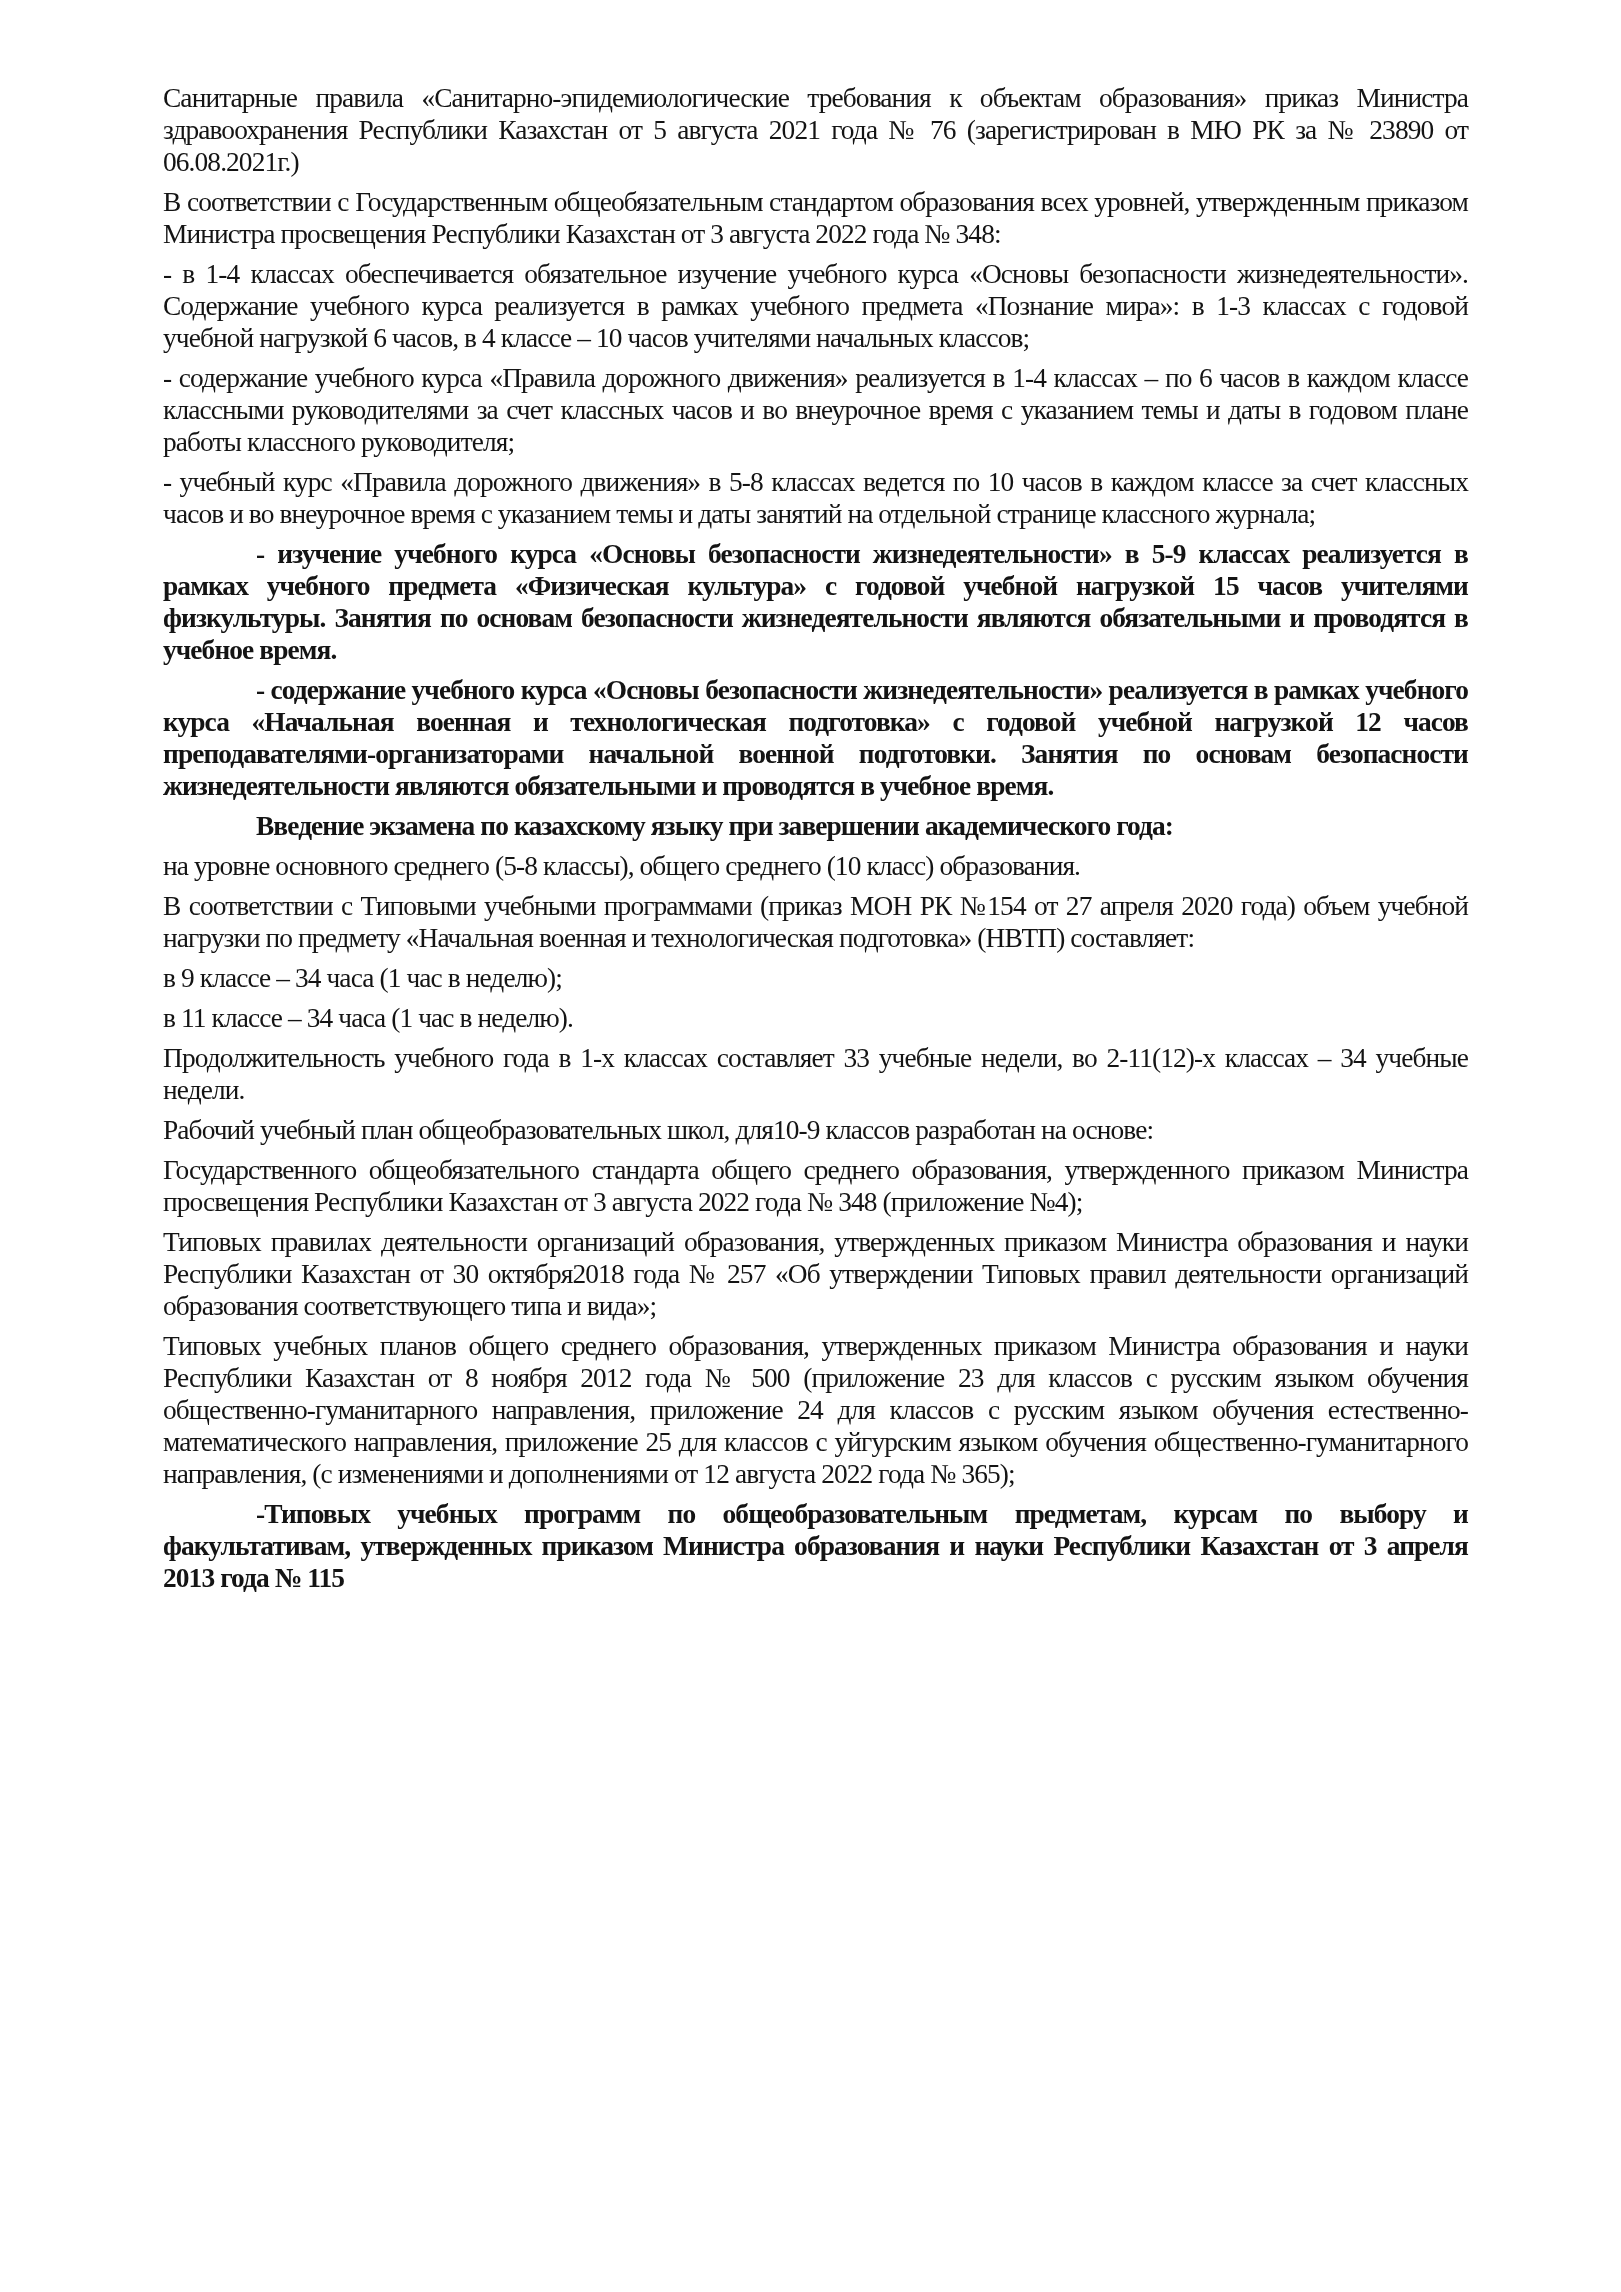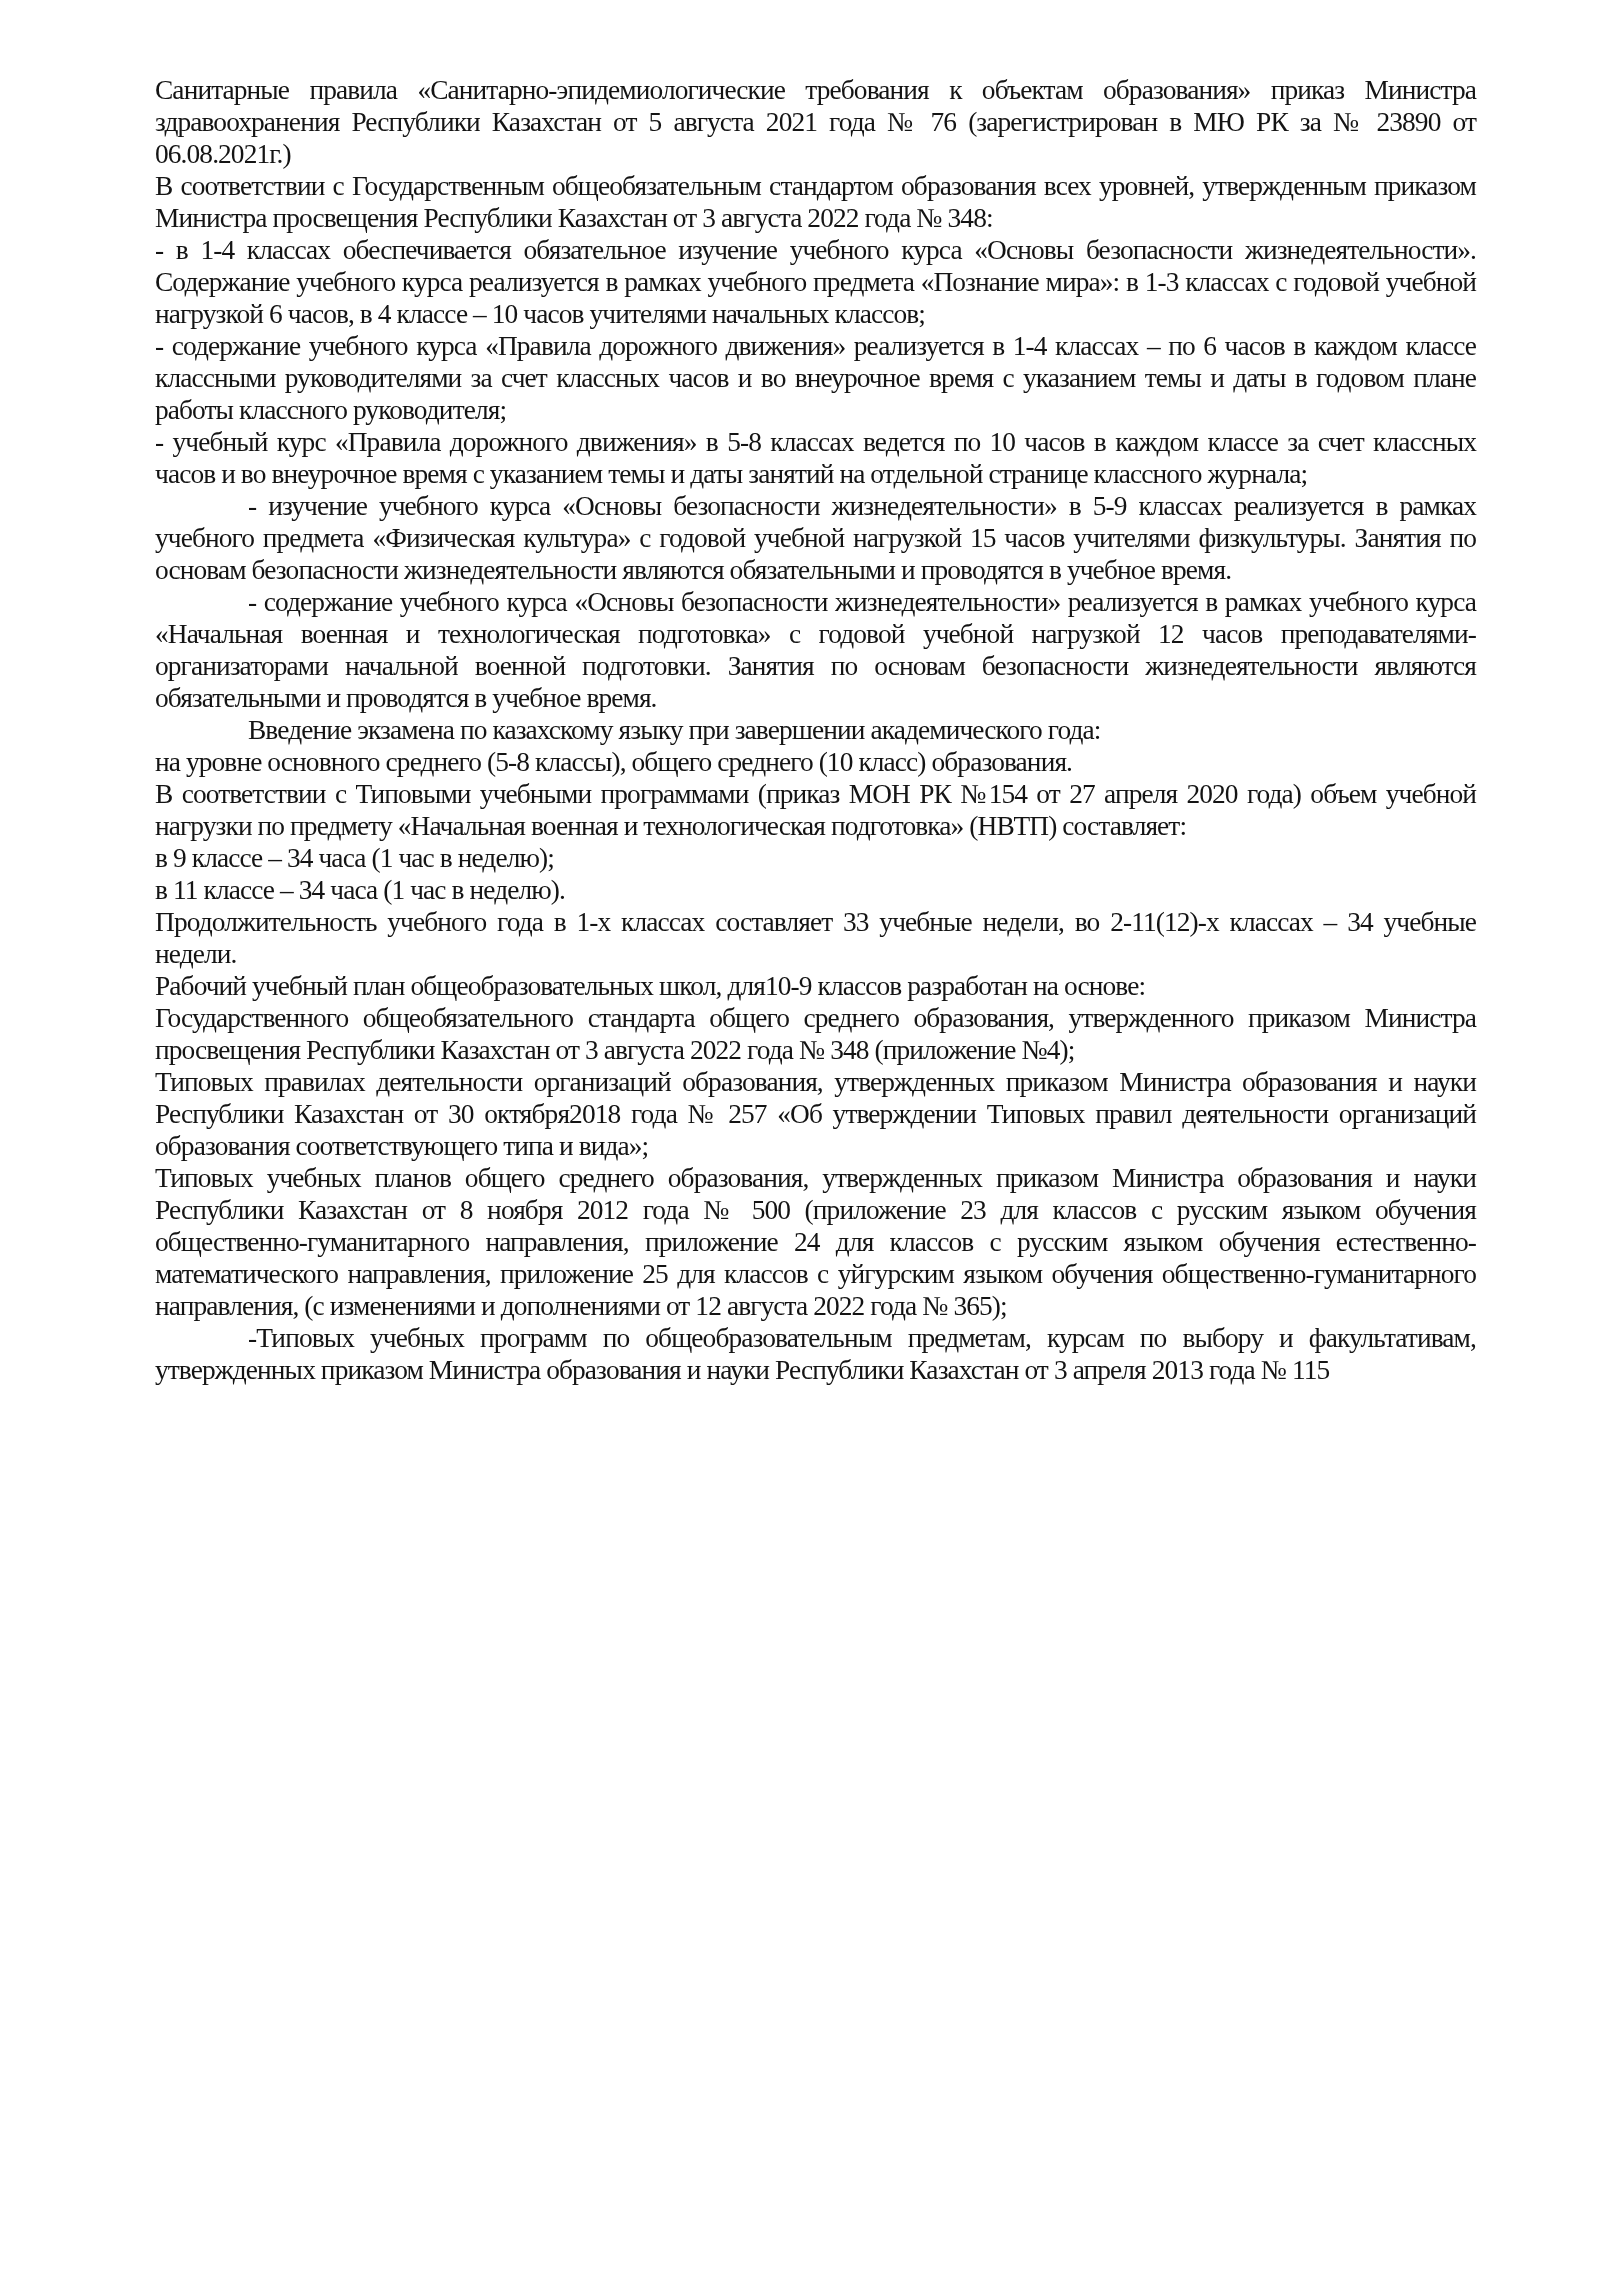--- a/index.html
+++ b/index.html
@@ -19,26 +19,27 @@
     top: 74px;
     width: 1321px;
     font-family: "Liberation Serif", "DejaVu Serif", serif;
     font-size: 27.4px;
     line-height: 32px;
     color: #141414;
     letter-spacing: -0.9px;
     word-spacing: 0px;
   }
   .p {
-    margin: 0;
+    margin: 8px;
     text-align: justify;
     text-align-last: left;
   }
   .p.indent {
     text-indent: 93px;
+    font-weight: bold;
   }
 </style>
 </head>
 <body>
 
 <div class="page">
   <p class="p">Санитарные правила «Санитарно-эпидемиологические требования к объектам образования» приказ Министра здравоохранения Республики Казахстан от 5 августа 2021 года № 76 (зарегистрирован в МЮ РК за № 23890 от 06.08.2021г.)</p>
   <p class="p">В соответствии с Государственным общеобязательным стандартом образования всех уровней, утвержденным приказом Министра просвещения Республики Казахстан от 3 августа 2022 года № 348:</p>
   <p class="p">- в 1-4 классах обеспечивается обязательное изучение учебного курса «Основы безопасности жизнедеятельности». Содержание учебного курса реализуется в рамках учебного предмета «Познание мира»: в 1-3 классах с годовой учебной нагрузкой 6 часов, в 4 классе – 10 часов учителями начальных классов;</p>
   <p class="p">- содержание учебного курса «Правила дорожного движения» реализуется в 1-4 классах – по 6 часов в каждом классе классными руководителями за счет классных часов и во внеурочное время с указанием темы и даты в годовом плане работы классного руководителя;</p>

